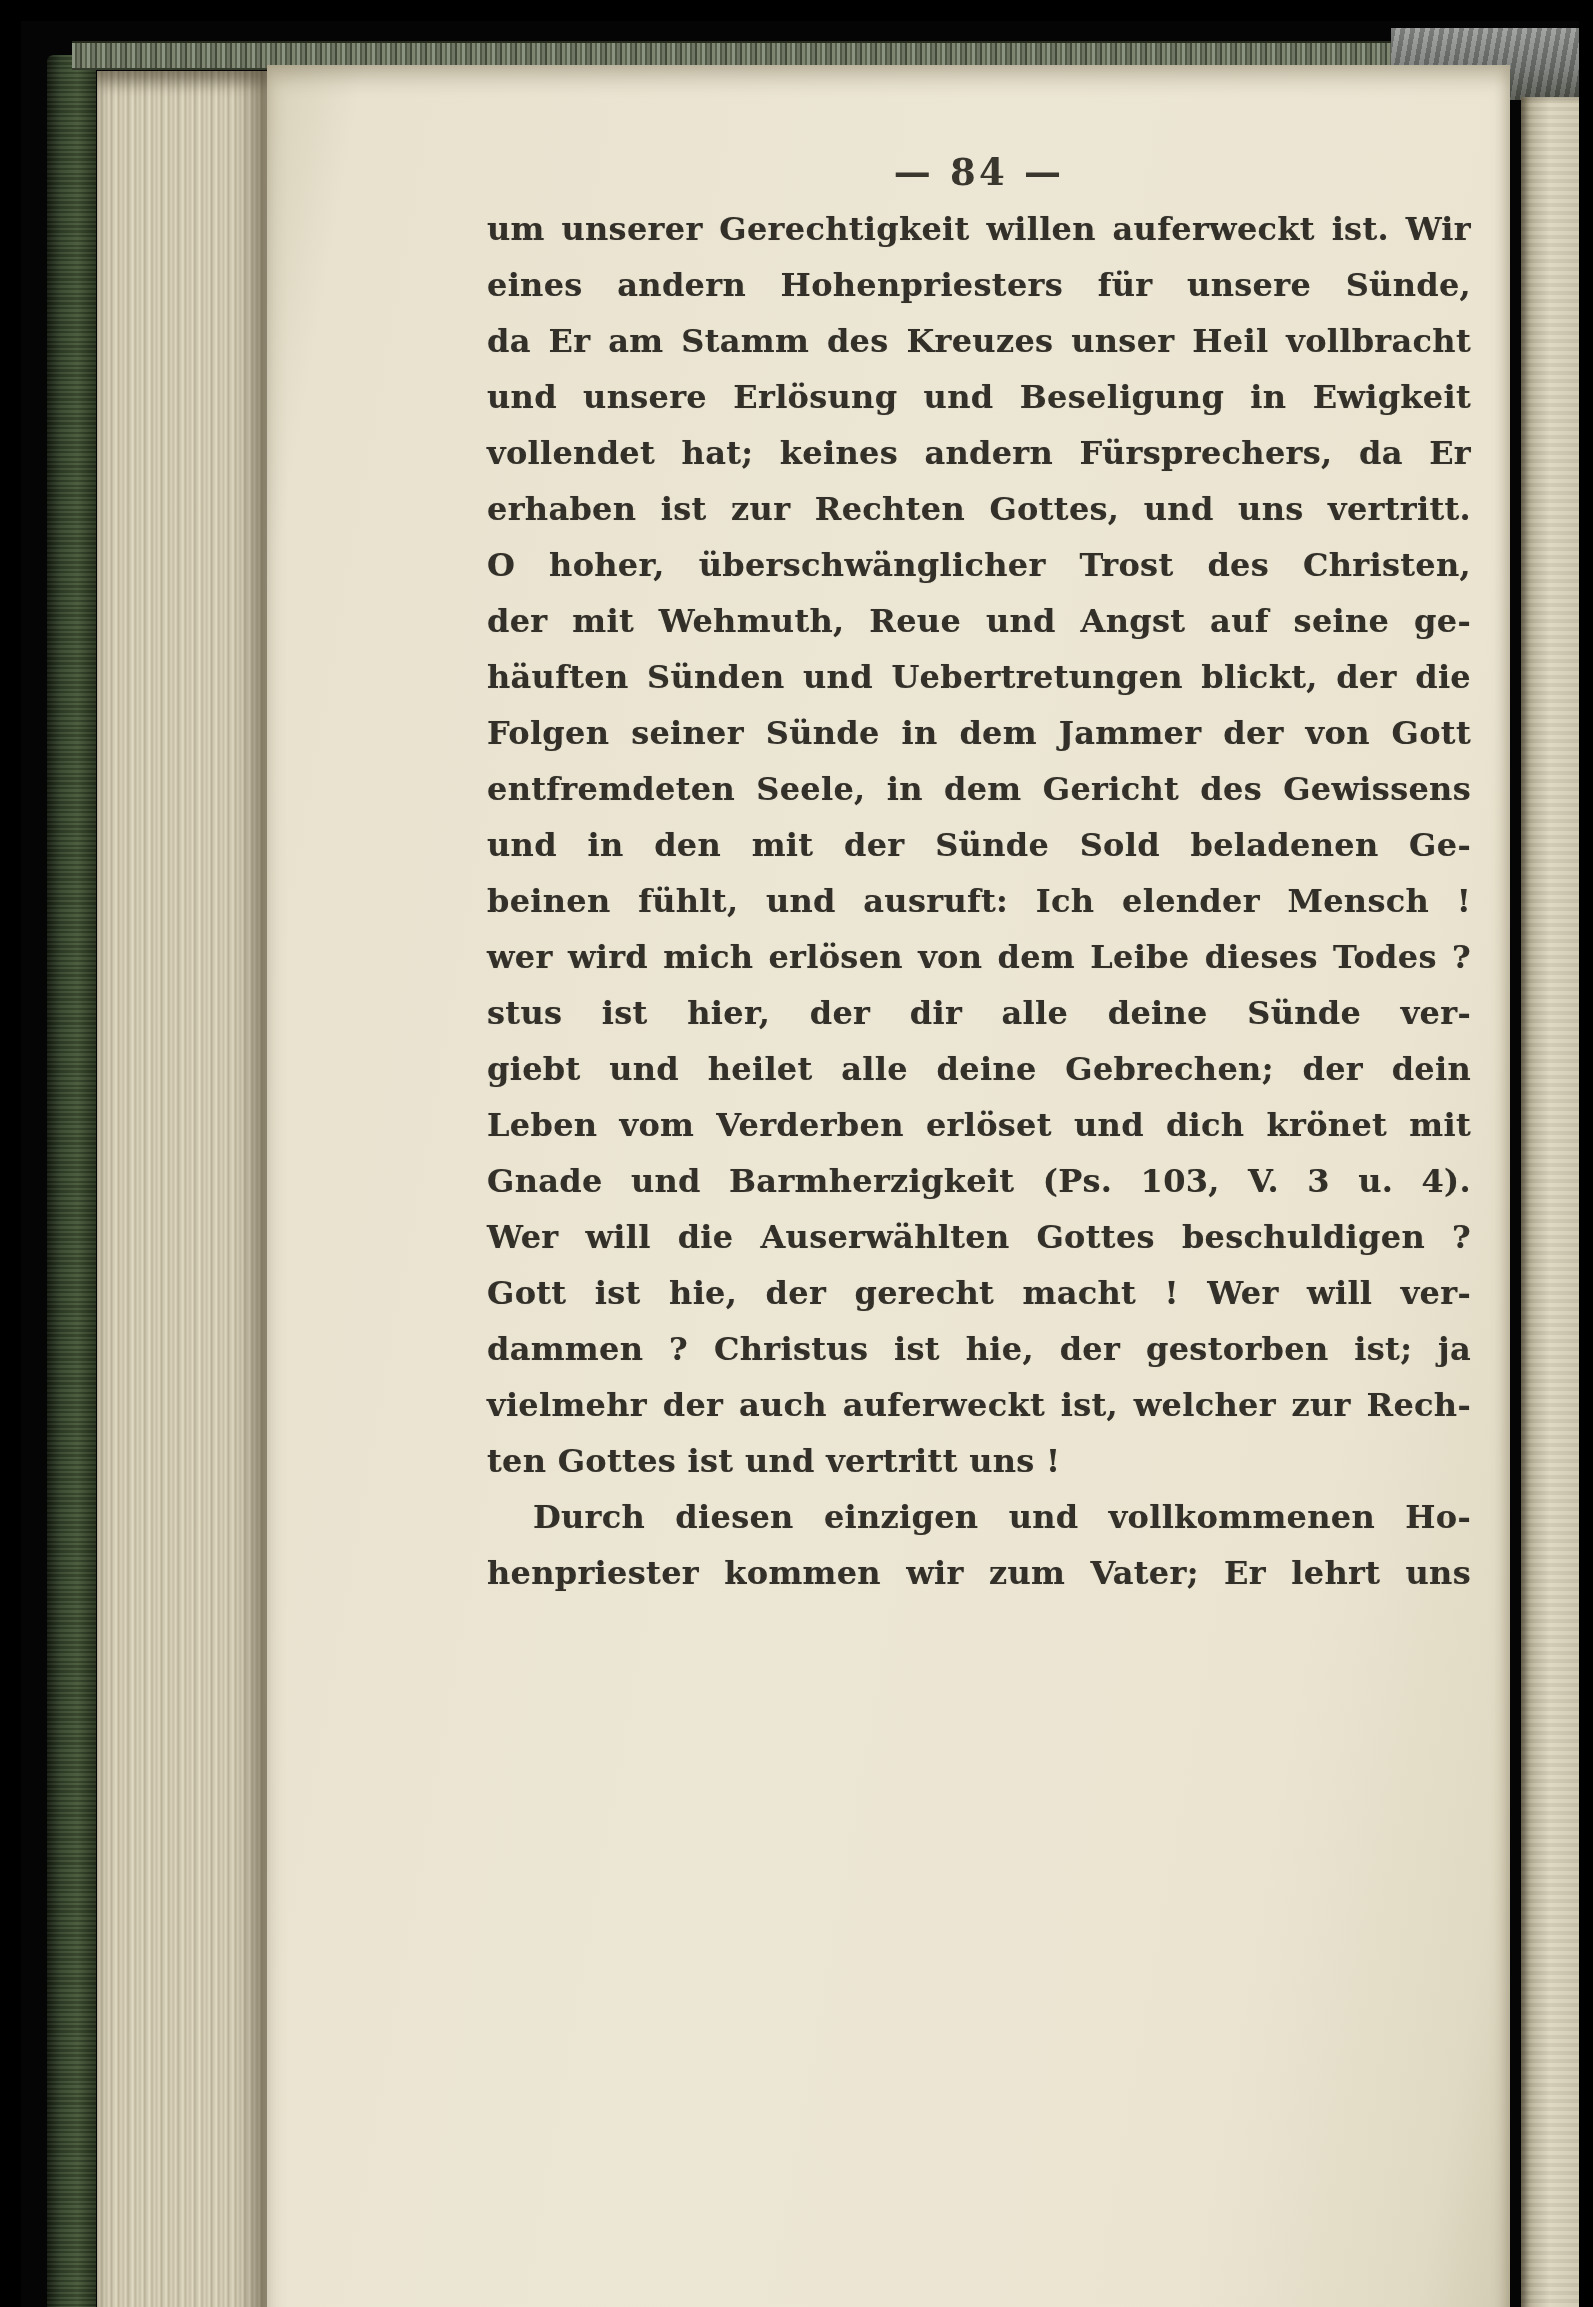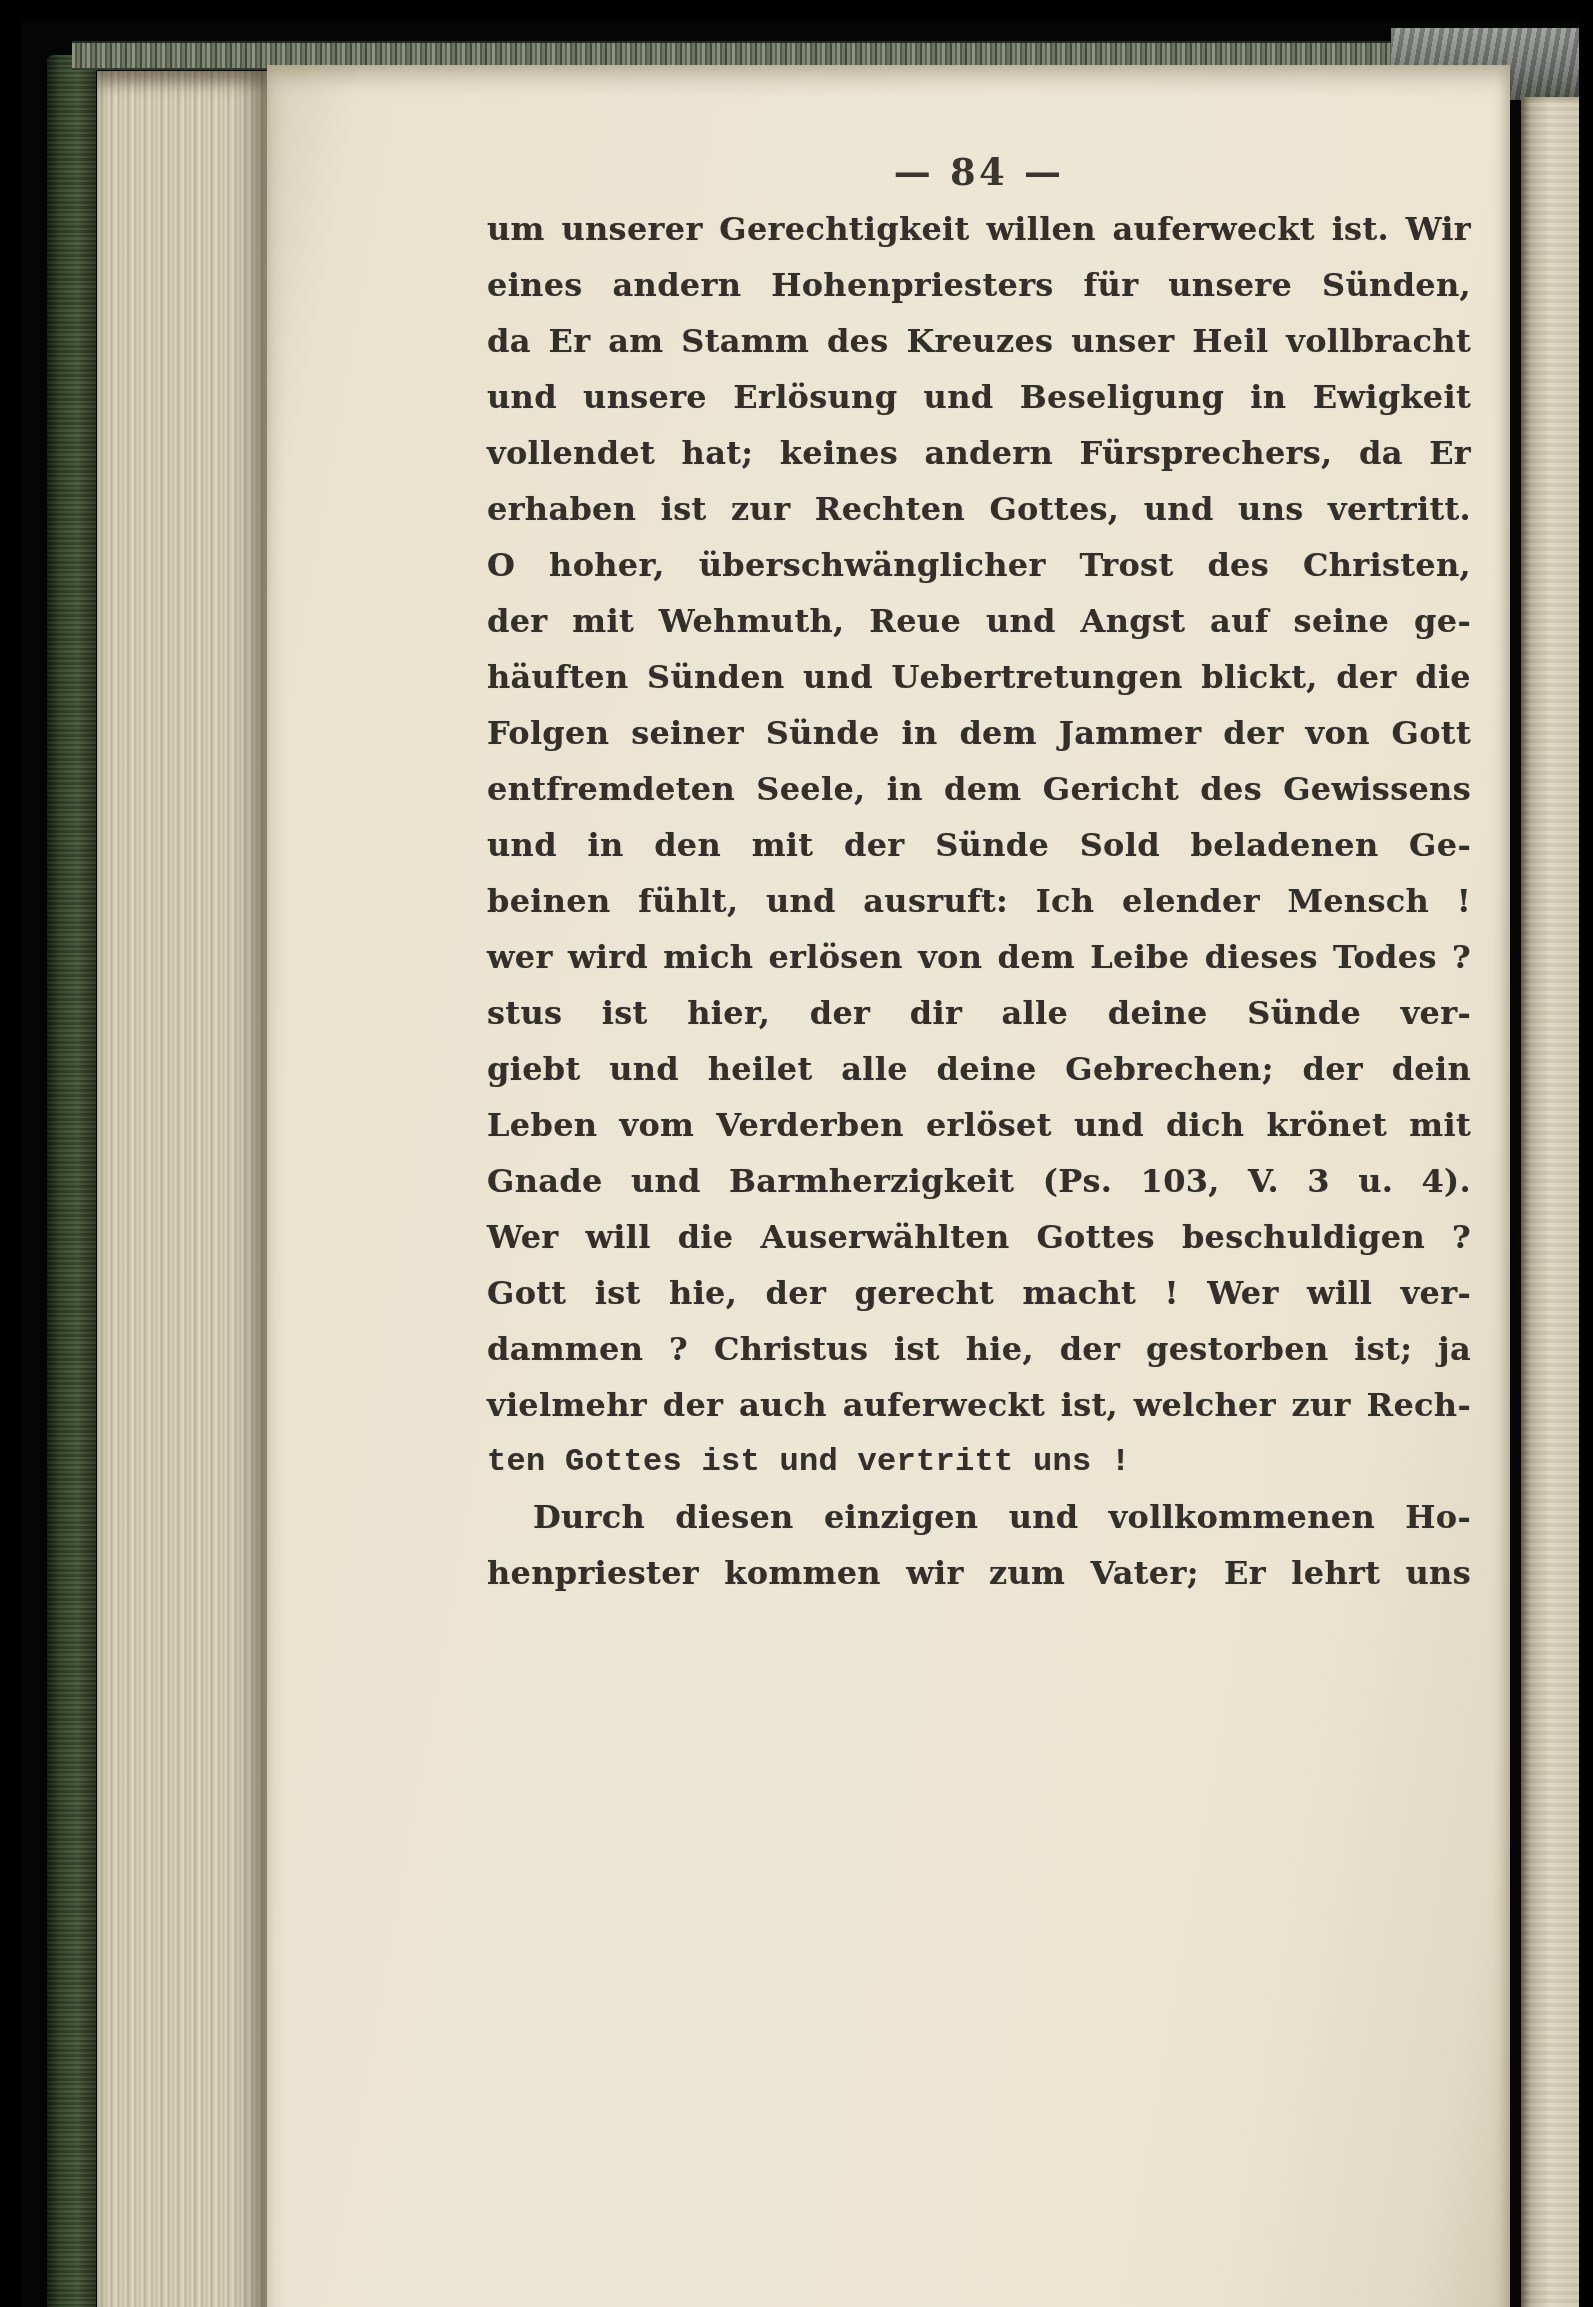--- a/index.html
+++ b/index.html
@@ -102,21 +102,21 @@
     font-weight: 700;
     line-height: 49px;
     color: #33302a;
     letter-spacing: 0.3px;
     text-align: justify;
     text-align-last: justify;
     text-shadow: 0 0 0.8px rgba(45,42,32,0.35);
     white-space: normal;
   }
   .text-line.indent { padding-left: 46px; }
-  .text-line.no-stretch { text-align-last: left; font-family: Liberation Mono, monospace; }
+  .text-line.no-stretch { text-align-last: left; }
 </style>
 </head>
 <body>
 
 <div class="scene">
 
   <div class="cover-spine"></div>
 
   <div class="page-stack"></div>
 
@@ -124,21 +124,21 @@
 
   <div class="cloth-corner"></div>
 
   <div class="right-edge"></div>
 
   <div class="book-page">
     <div class="page-number-row">—  84  —</div>
 
     <div class="text-block">
         <div class="text-line">um unserer Gerechtigkeit willen auferweckt ist. Wir</div>
-        <div class="text-line">eines andern Hohenpriesters für unsere Sünden,</div>
+        <div class="text-line">eines andern Hohenpriesters für unsere Sünde,</div>
         <div class="text-line">da Er am Stamm des Kreuzes unser Heil vollbracht</div>
         <div class="text-line">und unsere Erlösung und Beseligung in Ewigkeit</div>
         <div class="text-line">vollendet hat; keines andern Fürsprechers, da Er</div>
         <div class="text-line">erhaben ist zur Rechten Gottes, und uns vertritt.</div>
         <div class="text-line">O hoher, überschwänglicher Trost des Christen,</div>
         <div class="text-line">der mit Wehmuth, Reue und Angst auf seine ge-</div>
         <div class="text-line">häuften Sünden und Uebertretungen blickt, der die</div>
         <div class="text-line">Folgen seiner Sünde in dem Jammer der von Gott</div>
         <div class="text-line">entfremdeten Seele, in dem Gericht des Gewissens</div>
         <div class="text-line">und in den mit der Sünde Sold beladenen Ge-</div>

